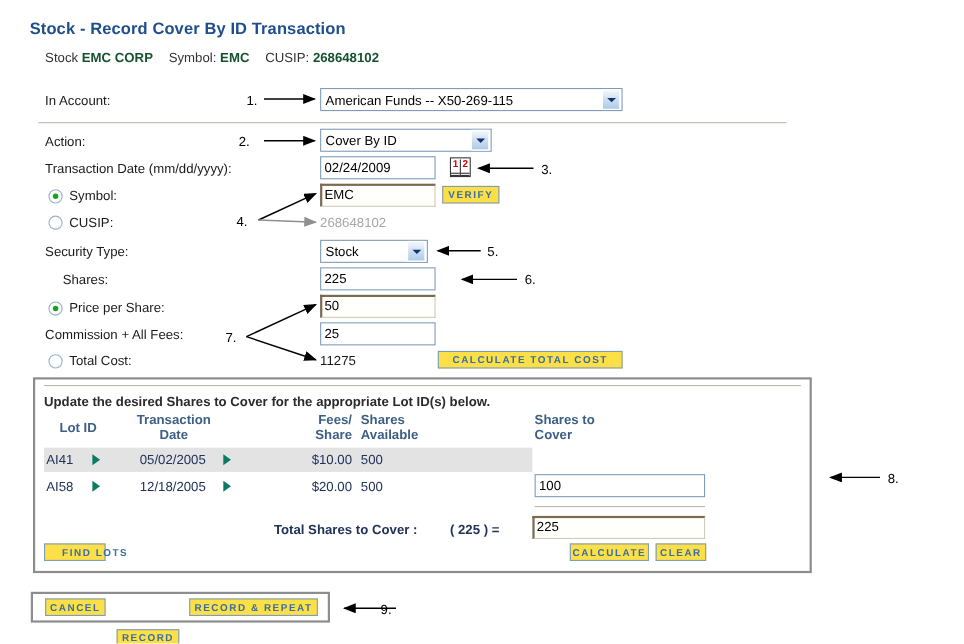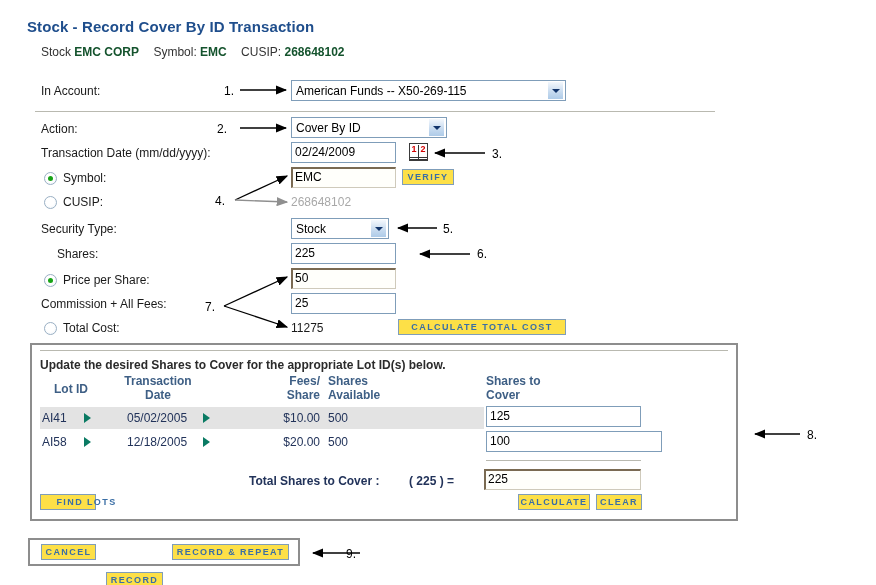--- a/index.html
+++ b/index.html
@@ -251,29 +251,28 @@
     <span>Cover</span>
   </div>
 
   <div class="row-hl" style="left:40px; top:407px; width:444px; height:22px;"></div>
   <div class="cell" style="left:42px; top:411px;">AI41</div>
   <div class="tri" style="left:84px; top:413px;"></div>
   <div class="cell" style="left:127px; top:411px;">05/02/2005</div>
   <div class="tri" style="left:203px; top:413px;"></div>
   <div class="cell" style="left:268px; top:411px; width:52px; text-align:right;">$10.00</div>
   <div class="cell" style="left:328px; top:411px;">500</div>
-  <div class="inp" style="left:486px; top:406px; width:155px;">125</div>
 
   <div class="cell" style="left:42px; top:435px;">AI58</div>
   <div class="tri" style="left:84px; top:437px;"></div>
   <div class="cell" style="left:127px; top:435px;">12/18/2005</div>
   <div class="tri" style="left:203px; top:437px;"></div>
   <div class="cell" style="left:268px; top:435px; width:52px; text-align:right;">$20.00</div>
   <div class="cell" style="left:328px; top:435px;">500</div>
-  <div class="inp" style="left:486px; top:431px; width:176px;">100</div>
+  <div class="inp" style="left:486px; top:431px; width:155px;">100</div>
 
   <div class="hr" style="left:486px; top:460px; width:155px;"></div>
   <div class="tot-lbl" style="left:249px; top:474px;">Total Shares to Cover :</div>
   <div class="tot-lbl" style="left:409px; top:474px;">( 225 ) =</div>
   <div class="inp focus" style="left:484px; top:469px; width:157px;">225</div>
 
   <div class="btn" style="left:40px; top:494px; width:56px;padding-left:37px;">FIND LOTS</div>
   <div class="btn" style="left:518px; top:494px; width:72px;">CALCULATE</div>
   <div class="btn" style="left:596px; top:494px; width:46px;">CLEAR</div>
 

